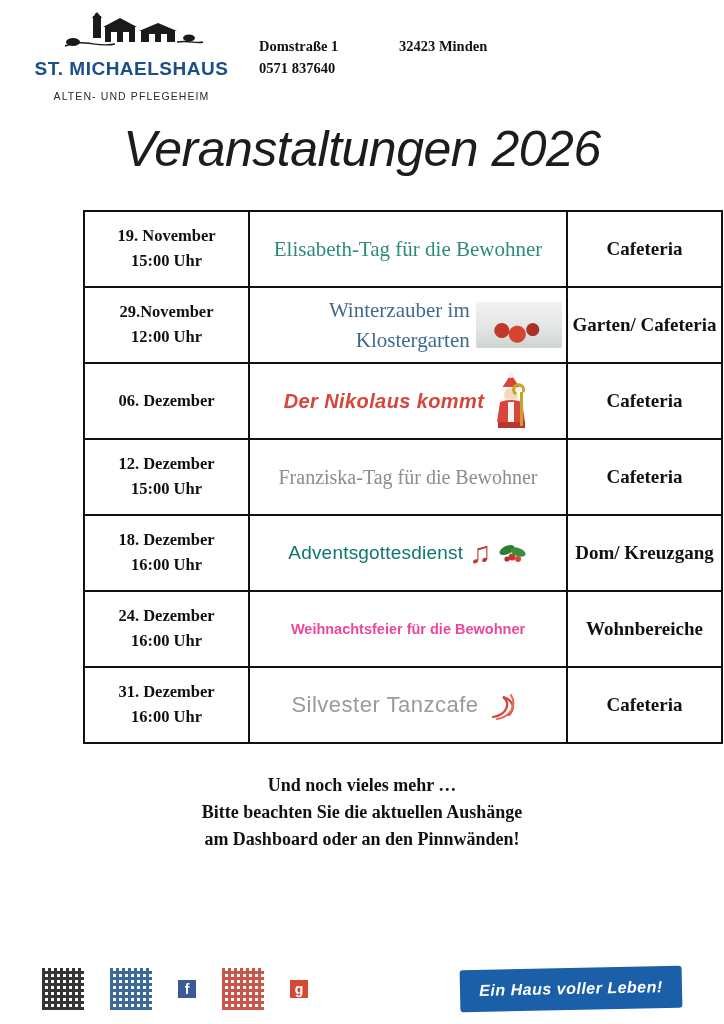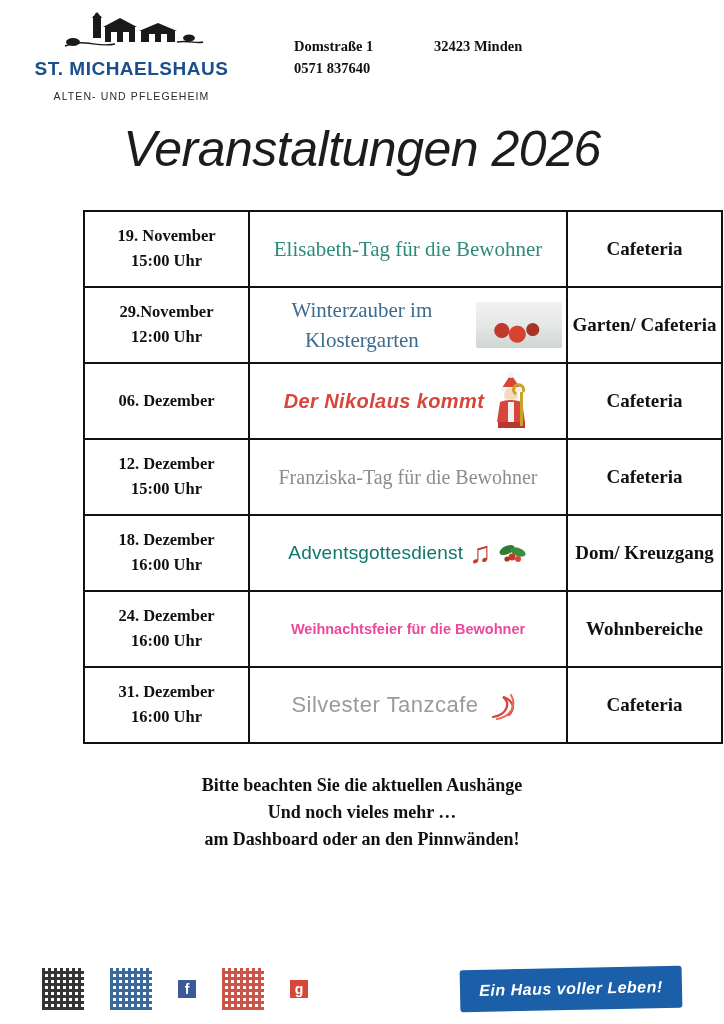--- a/index.html
+++ b/index.html
@@ -47,21 +47,21 @@
     margin-top: 2px;
   }
   .logo-sub {
     font-family: "Liberation Sans", sans-serif;
     font-size: 10.5px;
     letter-spacing: 1.1px;
     color: #2a2a2a;
     margin-top: 10px;
   }
   .contact {
-    margin-left: 55px;
+    margin-left: 20px;
     padding-top: 26px;
     font-size: 14.5px;
     line-height: 1.5;
     font-family: "Liberation Serif", serif;
     font-weight: bold;
     color: #111;
   }
   .contact-row { display: flex; }
   .contact-col1 { width: 140px; }
   .contact-col2 { }
@@ -130,21 +130,21 @@
     font-family: "Liberation Serif", serif;
     font-size: 21px;
     color: #2e8b7a;
     line-height: 1.45;
   }
   .t-winter {
     font-family: "Liberation Serif", serif;
     font-size: 21px;
     color: #3d6b8f;
     line-height: 1.45;
-    text-align: center;
+    text-align: right;
   }
   .t-nikolaus {
     font-family: "Liberation Sans", sans-serif;
     font-weight: bold;
     font-style: italic;
     font-size: 20px;
     color: #d8453a;
     letter-spacing: 0.4px;
   }
   .t-franziska {
@@ -453,22 +453,22 @@
           </div>
         </td>
         <td class="place-cell">Cafeteria</td>
       </tr>
 
     </tbody>
   </table>
 </div>
 
 <div class="footnote">
+  <div>Und noch vieles mehr …</div>
   <div>Bitte beachten Sie die aktuellen Aushänge</div>
-  <div>Und noch vieles mehr …</div>
   <div>am Dashboard oder an den  Pinnwänden!</div>
 </div>
 
 <div class="bottom">
   <div class="qr-group">
     <div class="qr"></div>
     <div class="qr blue"></div>
     <div class="social-icon fb">f</div>
     <div class="qr red"></div>
     <div class="social-icon gp">g</div>

